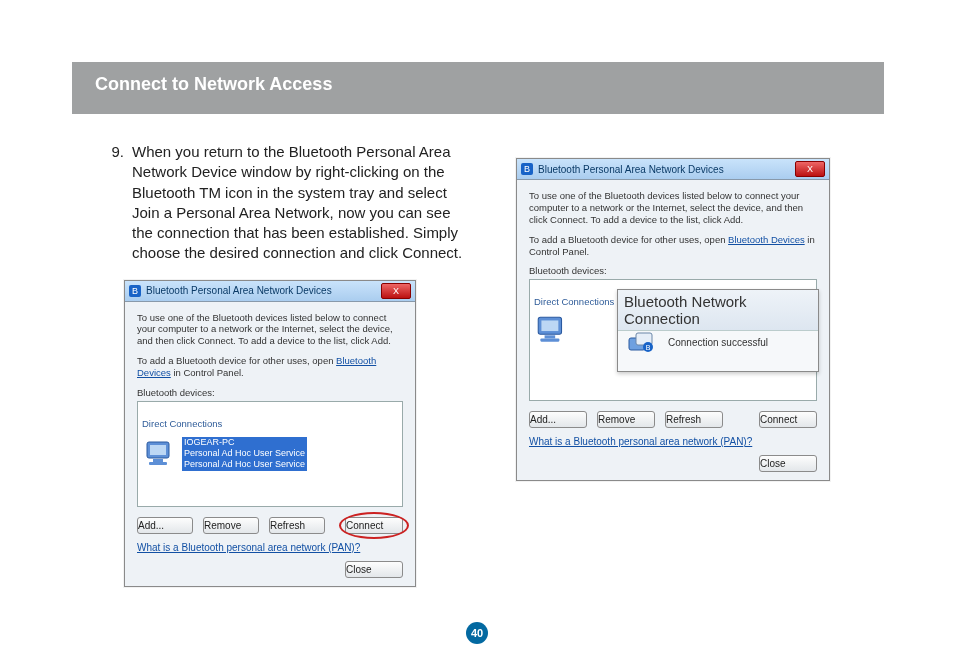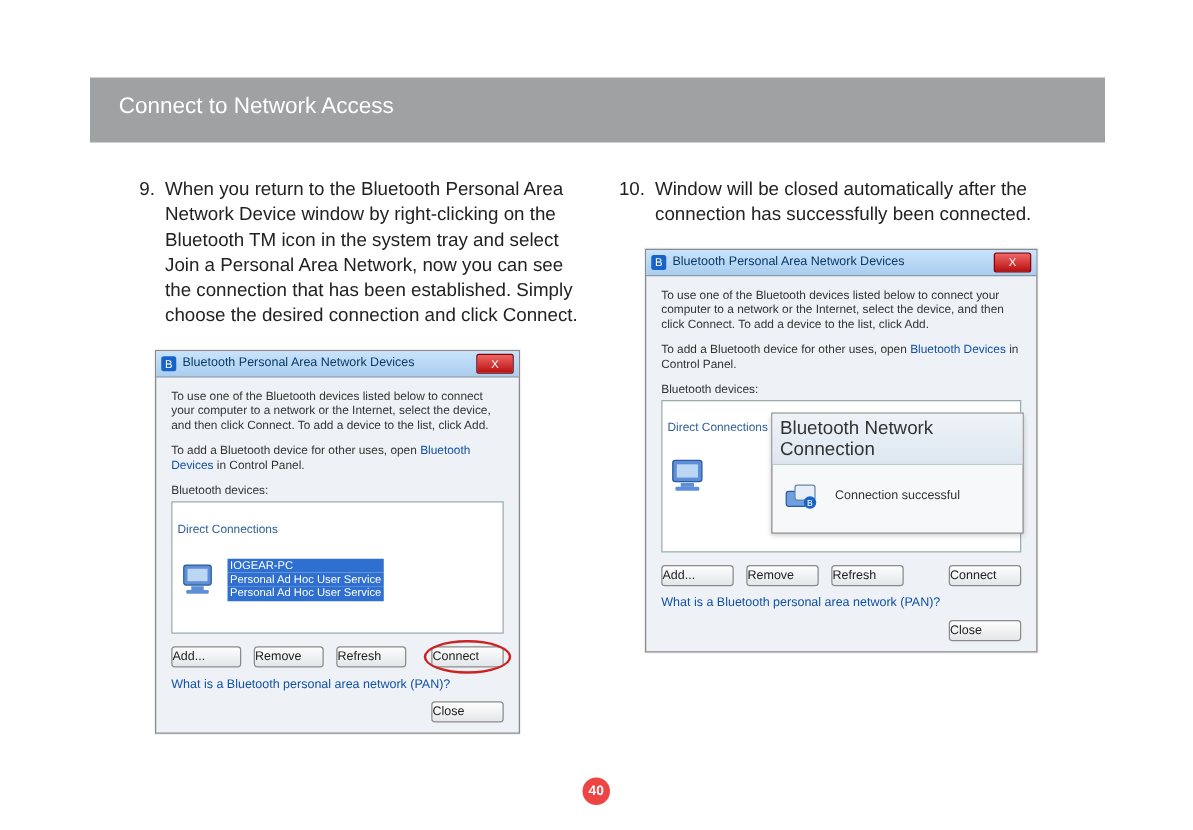--- a/index.html
+++ b/index.html
@@ -1,59 +1,59 @@
 <!DOCTYPE html>
 <html><head>
 <meta charset="utf-8">
 <style>
   html,body{margin:0;padding:0;font-family:Arial,Helvetica,sans-serif;background:#fff;color:#222}
   .page{width:954px;height:664px;position:relative;box-sizing:border-box}
   .header-bar{position:absolute;left:72px;top:62px;right:70px;height:52px;background:#9fa1a2}
-  .header-title{position:absolute;left:95px;top:74px;font-size:18px;font-weight:normal;color:#fff}
+  .header-title{position:absolute;left:95px;top:74px;font-size:18px;font-weight:bold;color:#fff}
   .col{position:absolute;top:142px}
   .col-left{left:90px;width:375px}
   .col-right{left:482px;width:382px}
   .instr{display:flex;font-size:15px;line-height:1.35;color:#222}
   .instr .num{width:34px;flex:none;text-align:right;padding-right:8px}
   .instr .txt{flex:1}
   .shot{margin-top:16px;margin-left:34px}
   
   .dlg{font-family:Tahoma,Arial,sans-serif;font-size:10px;color:#333;border:1px solid #8a8a8a;background:#eef2f6;box-shadow:0 0 0 1px rgba(0,0,0,.05);width:290px}
   .dlg-right{width:312px}
   .titlebar{height:20px;background:linear-gradient(#c9e3fb,#aacdef);display:flex;align-items:center;padding:0 4px;border-bottom:1px solid #89a}
   .titlebar .bt-icon{width:12px;height:12px;border-radius:2px;background:#1863c7;display:flex;align-items:center;justify-content:center;color:#fff;font-size:9px;margin-right:5px}
   .titlebar .ttl{flex:1;font-size:10px;color:#0a3a66}
   .titlebar .closebtn{width:28px;height:14px;background:linear-gradient(#e66,#b11);border:1px solid #800;border-radius:2px;display:flex;align-items:center;justify-content:center;color:#fff;font-size:9px}
   .dlg-body{padding:10px 12px 8px 12px}
   .line{font-size:9.5px;line-height:1.25;margin-bottom:8px;color:#333}
-  .link{color:#1250a4;cursor:pointer}
+  .link{color:#1250a4;text-decoration:underline;cursor:pointer}
   .list-lbl{font-size:9.5px;margin:4px 0 3px 0}
   .listbox{border:1px solid #9aa;background:#fff;height:96px;padding:4px}
   .listbox-right{height:112px}
   .grp-hdr{font-size:9.5px;color:#2f5c99;margin:12px 0 2px 0}
-  .device{display:flex;align-items:center;margin-top:18px}
+  .device{display:flex;align-items:center;margin-top:8px}
   .pcicon{width:36px;height:30px;display:flex;align-items:center;justify-content:center}
   .pcicon svg{display:block}
   .devtxt{margin-left:4px}
   .sel .devtxt div{background:#2f6fd0;color:#fff;padding:0 2px;font-size:9px;line-height:1.25}
   .btnrow{display:flex;gap:10px;margin:10px 0 0 0;align-items:center}
   .wbtn{font-size:10px;padding:2px 0;width:56px;text-align:left;border:1px solid #8b8b8b;border-radius:3px;background:linear-gradient(#fdfdfd,#e3e7ea);color:#222}
   .spacer{flex:1}
   .circ{position:relative}
   .circ::after{content:"";position:absolute;left:-6px;top:-5px;right:-6px;bottom:-5px;border:2px solid #c22;border-radius:50%}
   .helprow{margin:8px 0 0 0}
   .closerow{display:flex;justify-content:flex-end;margin:8px 0 0 0}
   
   .popup{position:absolute;left:88px;top:10px;width:200px;border:1px solid #8a8a8a;background:#f6f8fa;box-shadow:0 2px 4px rgba(0,0,0,.2)}
   .popup .ptitle{background:linear-gradient(#eef3f8,#dde6f0);font-size:15px;padding:3px 6px;border-bottom:1px solid #bcc}
-  .popup .pbody{padding:14px 10px 18px 10px;display:flex;align-items:center}
+  .popup .pbody{padding:0 10px 18px 10px;display:flex;align-items:center}
   .popup .bticon{width:26px;height:22px;display:flex;align-items:center;justify-content:center;margin-right:14px}
   .popup .ptxt{font-size:10px;color:#333}
   .listwrap{position:relative}
-  .page-badge{position:absolute;left:466px;top:622px;width:22px;height:22px;border-radius:50%;background:#ef4444;color:#fff;font-size:11px;font-weight:bold;display:flex;align-items:center;justify-content:center}
+  .page-badge{position:absolute;left:466px;top:622px;width:22px;height:22px;border-radius:50%;background:#0369a1;color:#fff;font-size:11px;font-weight:bold;display:flex;align-items:center;justify-content:center}
 </style>
 </head>
 <body>
 
 <div class="page">
 
   <div class="header-bar"></div>
   <div class="header-title">Connect to Network Access</div>
 
   <div class="col col-left">
@@ -111,24 +111,20 @@
           </div>
           <div class="closerow">
             <div class="wbtn">Close</div>
           </div>
         </div>
       </div>
     </div>
   </div>
 
   <div class="col col-right">
-    <div class="instr">
-      <div class="num">10.</div>
-      <div class="txt">Window will be closed automatically after the connection has successfully been connected.</div>
-    </div>
 
     <div class="shot">
       <div class="dlg dlg-right">
         <div class="titlebar">
           <div class="bt-icon">
               <span>B</span>
             </div>
           <div class="ttl">Bluetooth Personal Area Network Devices</div>
           <div class="closebtn">
               <span>X</span>

